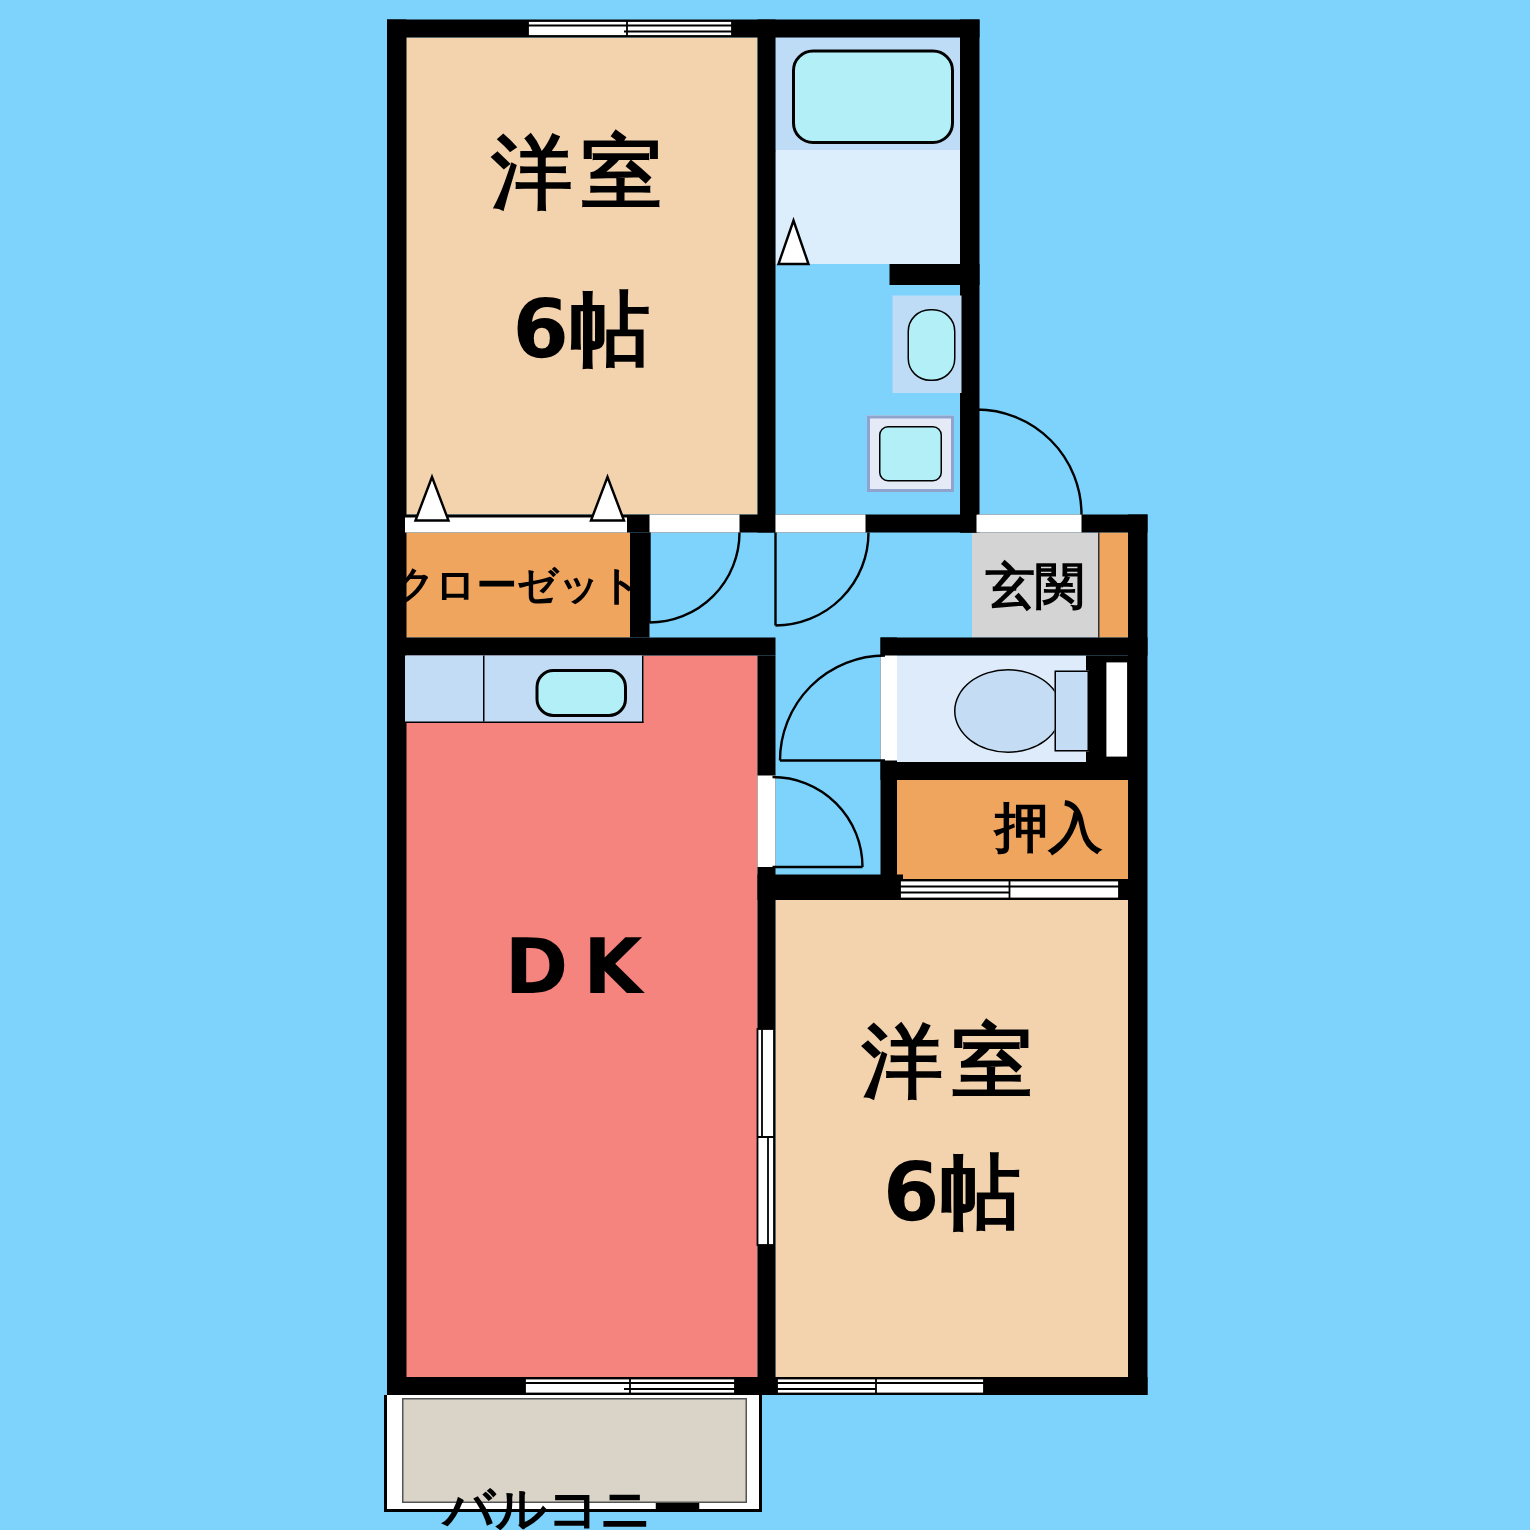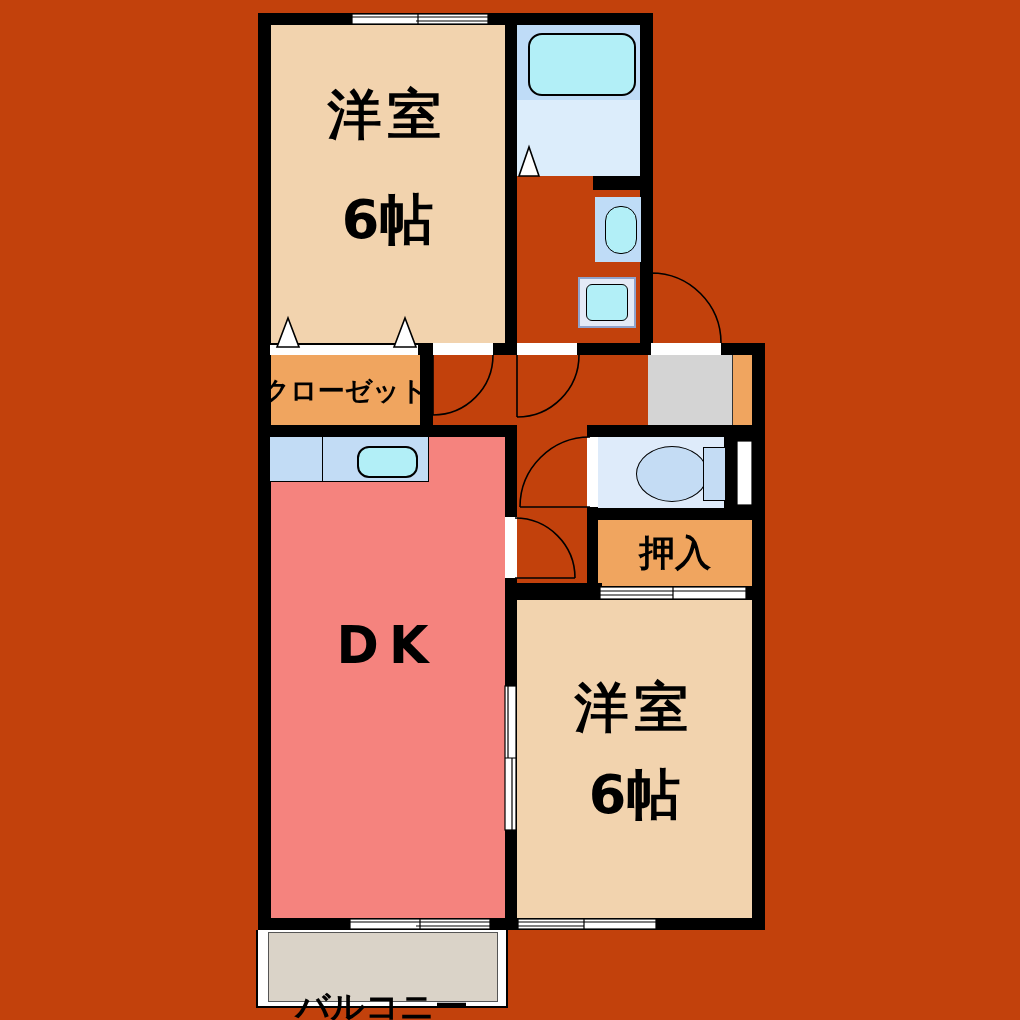--- a/index.html
+++ b/index.html
@@ -1,16 +1,16 @@
 <!DOCTYPE html>
 <html style="--wall: #000000; --room_beige: #F2D3AE; --dk_salmon: #F5837E; --label_orange: #F0A55F; --genkan_gray: #D4D4D4; --balcony_gray: #DAD3C8; --water_blue: #BFDCF7; --water_pale: #DCEDFB; --fixture_cyan: #B2EFF7; --toilet_blue: #DEEBFA; --fixture_blue: #C4DCF4; --counter_blue: #C2DCF5;"><head>
 <meta charset="utf-8">
 <style>
   html,body{margin:0;padding:0;background:#fff;}
-  .plan{position:relative;width:1020px;height:1020px;background:#c2410c;overflow:hidden;
+  .plan{position:relative;width:1020px;height:1020px;background:#7dd3fc;overflow:hidden;
         font-family:"DejaVu Sans","Liberation Sans",sans-serif;}
   .abs{position:absolute;}
   .wall{position:absolute;background:var(--wall,#000);}
   .gap{position:absolute;background:#fff;}
   .label{position:absolute;display:flex;align-items:center;justify-content:center;
          font-weight:900;color:#000;line-height:1;white-space:nowrap;}
   .room-beige{background:var(--room_beige);}
   .dk-salmon{background:var(--dk_salmon);}
   .orange{background:var(--label_orange);}
   .svg-overlay{position:absolute;left:0;top:0;pointer-events:none;}
@@ -102,21 +102,22 @@
       <path d="M277,347 L288,318 L299,347 Z"></path>
       <path d="M394,347 L405,318 L416,347 Z"></path>
       <path d="M519,176 L529,147 L539,176 Z"></path>
     </g>
   </svg>
 
   <div class="label" style="left:270px;top:80px;width:235px;height:70px;font-size:54px;letter-spacing:6px;">洋室</div>
   <div class="label" style="left:270px;top:185px;width:235px;height:70px;font-size:54px;">6帖</div>
 
   <div class="label" style="left:270px;top:355px;width:150px;height:70px;font-size:27px;">クローゼット</div>
-  <div class="label" style="left:598px;top:520px;width:154px;height:66px;font-size:36px;">押入</div>
+  <div class="label" style="left:648px;top:355px;width:84px;height:70px;font-size:33px;">玄関</div>
+  <div class="label" style="left:598px;top:520px;width:154px;height:66px;font-size:36px;padding-left:24px;">押入</div>
 
   <div class="label" style="left:270px;top:600px;width:235px;height:90px;font-size:51px;letter-spacing:10px;">DK</div>
 
   <div class="label" style="left:517px;top:670px;width:235px;height:75px;font-size:54px;letter-spacing:6px;">洋室</div>
   <div class="label" style="left:517px;top:760px;width:235px;height:70px;font-size:54px;">6帖</div>
 
   <div class="label" style="left:268px;top:972px;width:228px;height:68px;font-size:34px;">バルコニー</div>
 
 </div>
 

